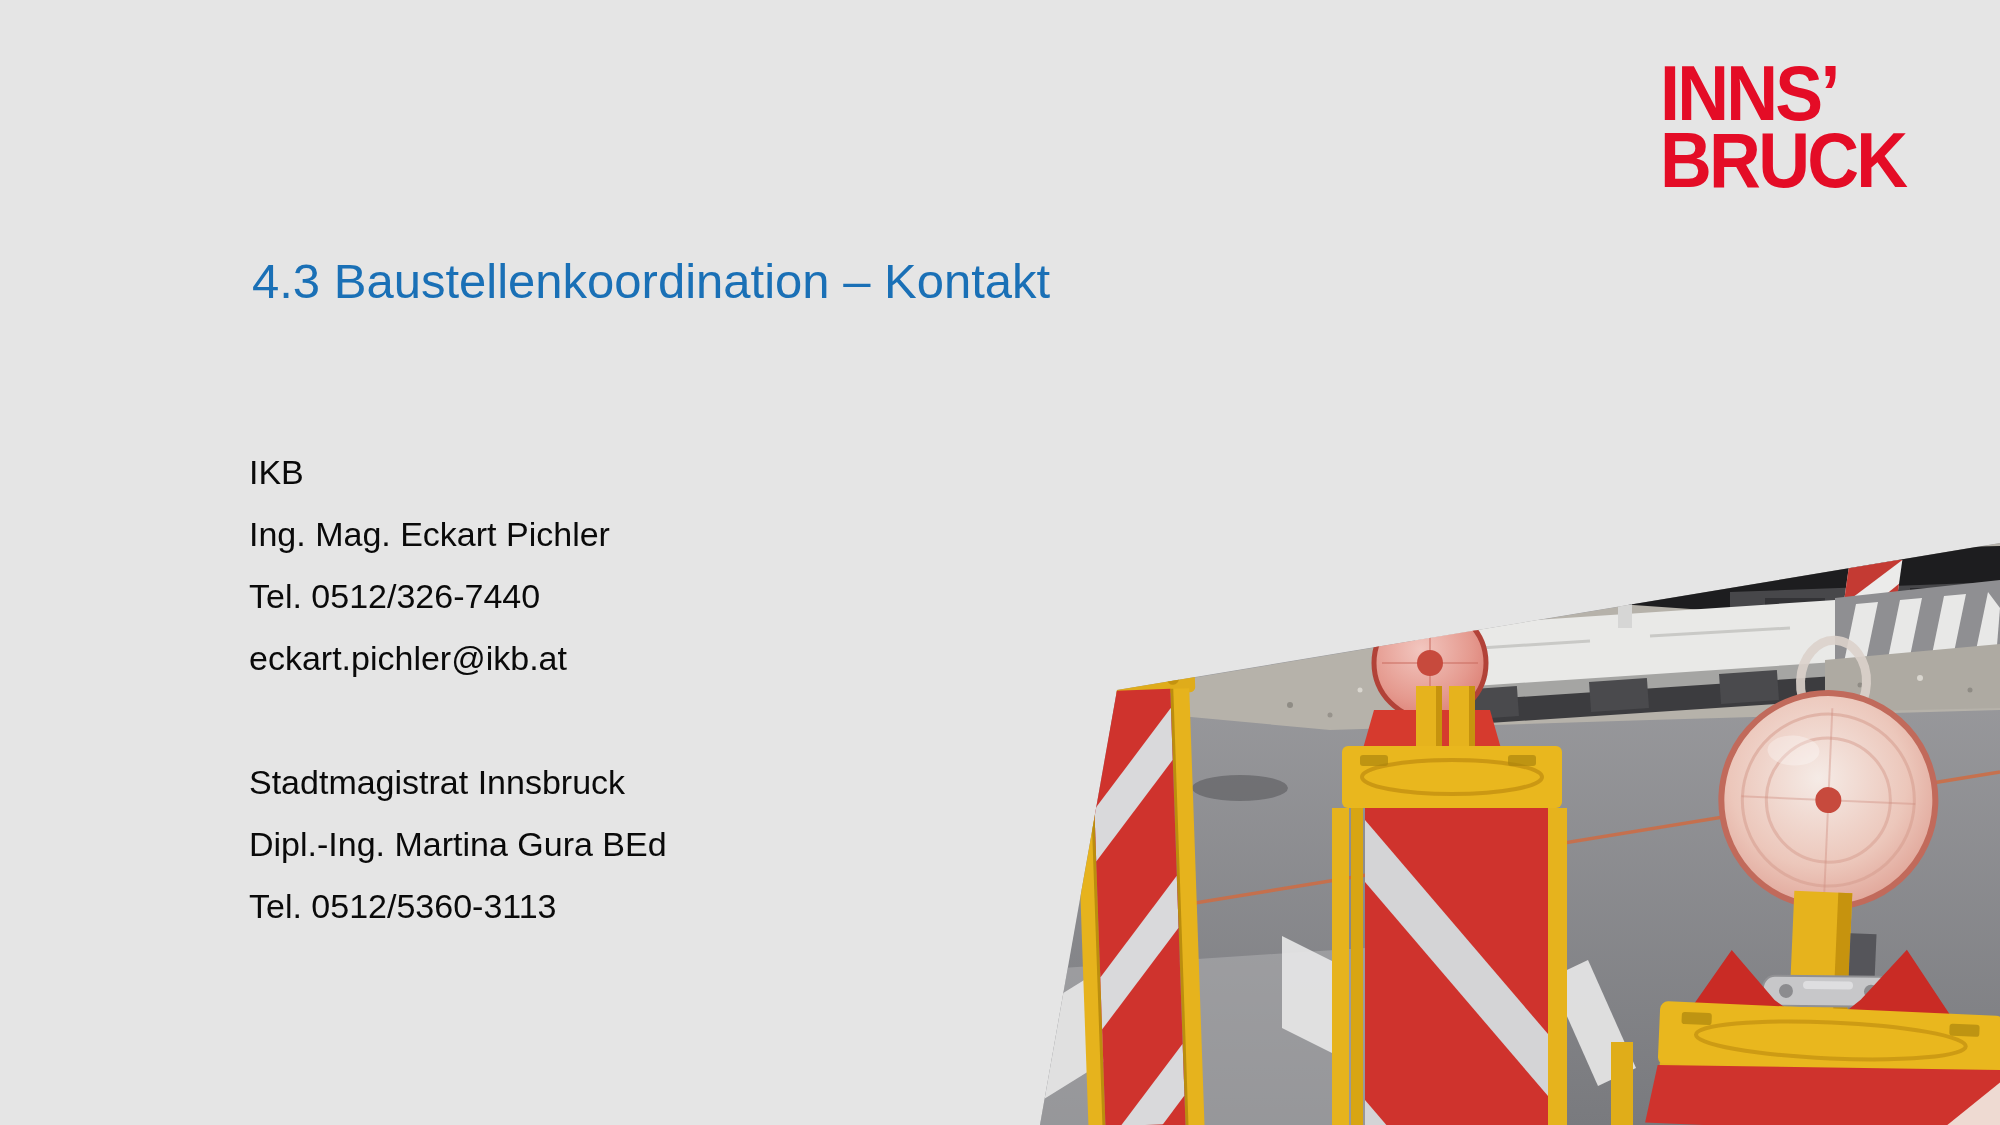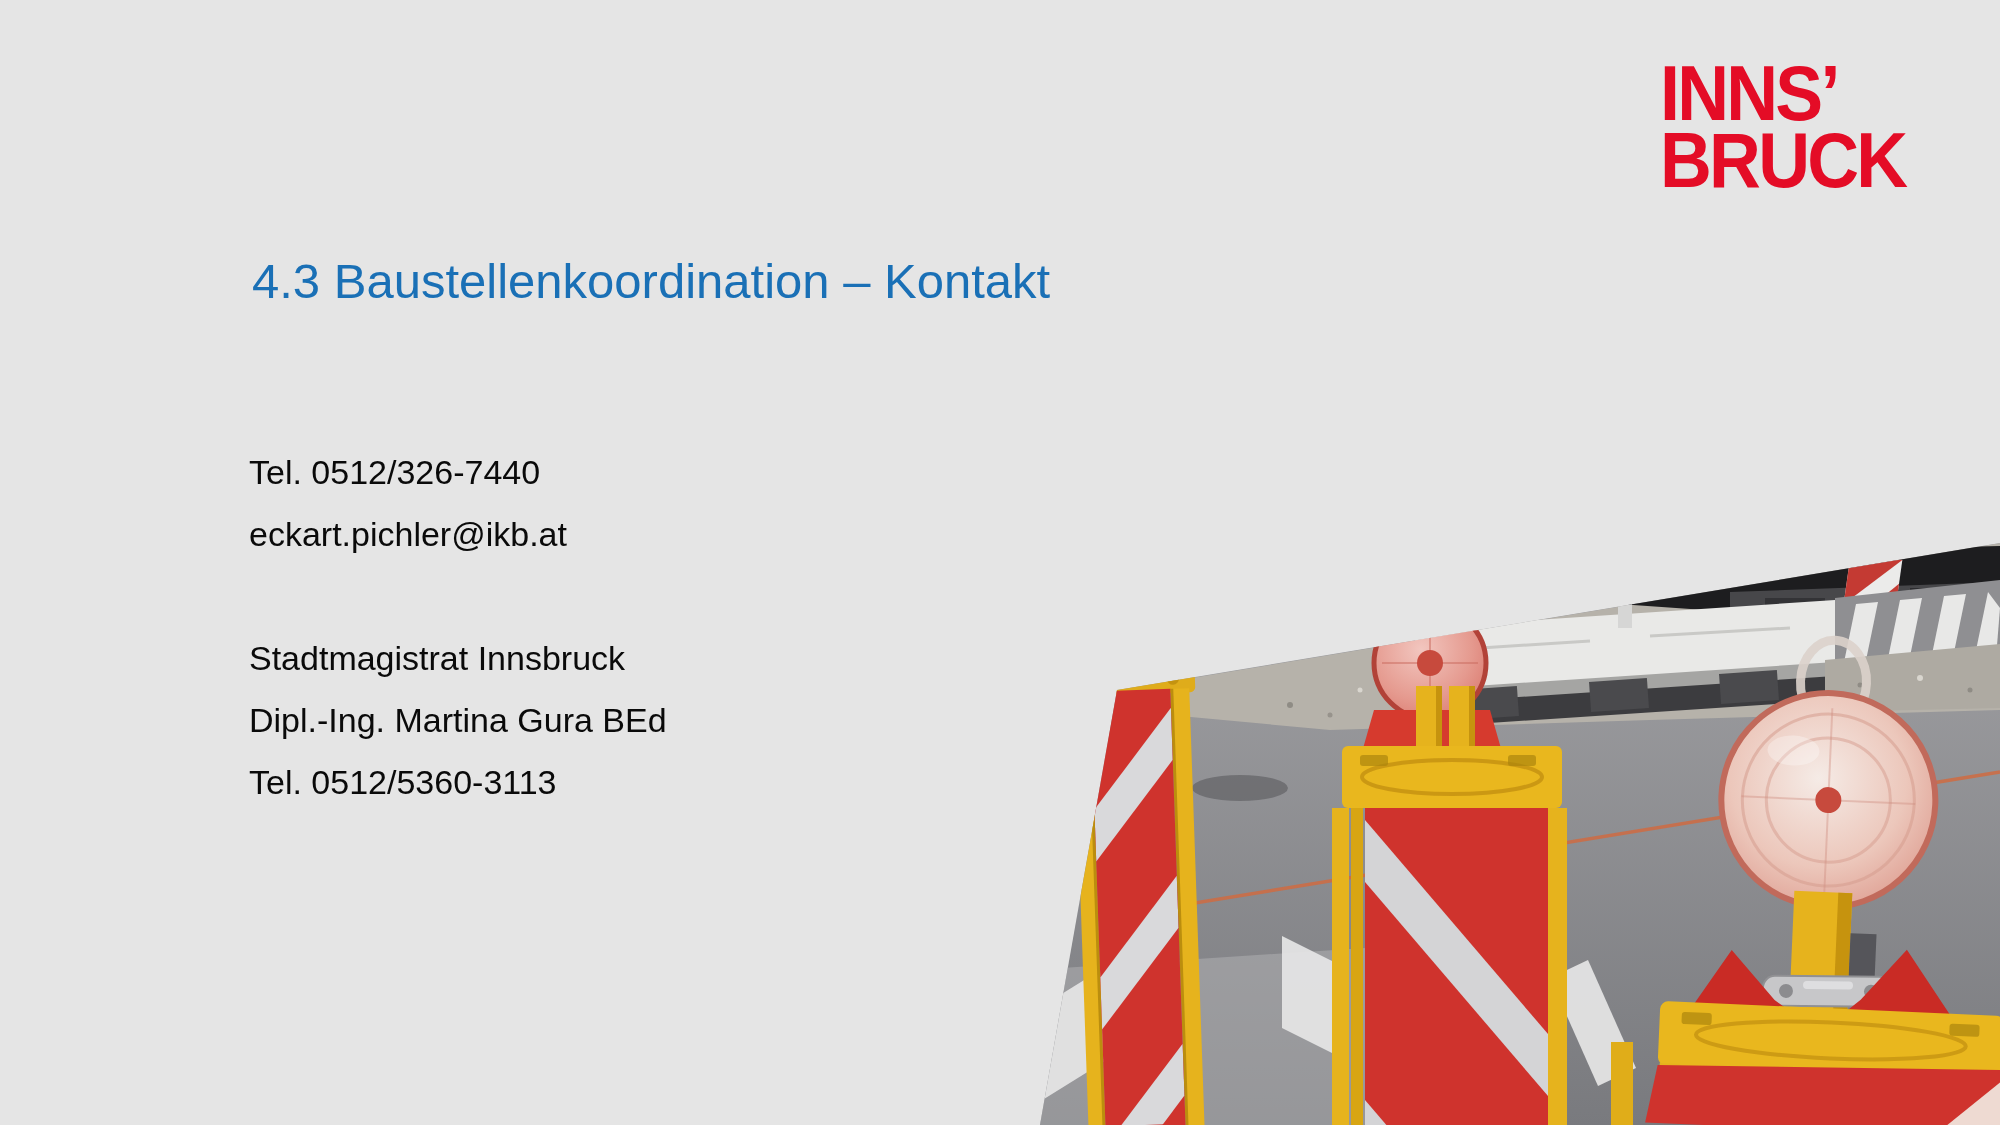--- a/index.html
+++ b/index.html
@@ -54,20 +54,22 @@
 
   <div class="logo">
     <div>INNS’</div>
     <div>BRUCK</div>
   </div>
 
   <h1 class="title">4.3 Baustellenkoordination – Kontakt</h1>
 
   <div class="contacts">
     <div>
+      <div class="contact-line">IKB</div>
+      <div class="contact-line">Ing. Mag. Eckart Pichler</div>
       <div class="contact-line">Tel. 0512/326-7440</div>
       <div class="contact-line">eckart.pichler@ikb.at</div>
     </div>
     <div class="contact-spacer"></div>
     <div>
       <div class="contact-line">Stadtmagistrat Innsbruck</div>
       <div class="contact-line">Dipl.-Ing. Martina Gura BEd</div>
       <div class="contact-line">Tel. 0512/5360-3113</div>
     </div>
   </div>

